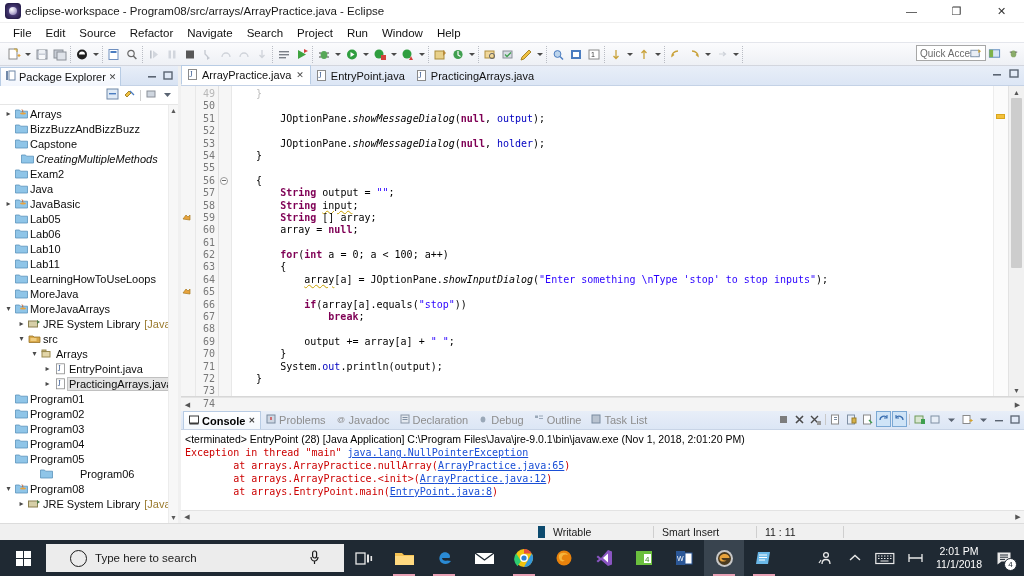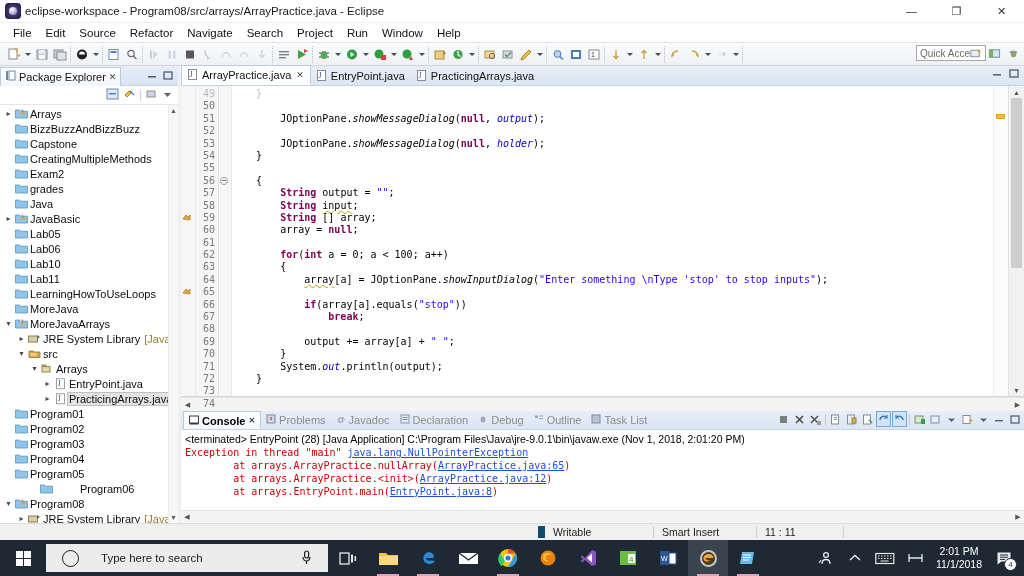--- a/index.html
+++ b/index.html
@@ -77,21 +77,21 @@
   .num-col{width:22px;background:#f6f6f6;border-right:1px solid #e0e0e0;flex:none;text-align:right;padding-top:2px;}
   .fold-col{width:12px;background:#f6f6f6;border-right:1px solid #e8e8e8;flex:none;padding-top:2px;}
   .code{flex:1;padding-top:2px;overflow:hidden;position:relative;background:#fff;}
   .ln{height:12.4px;line-height:12.4px;font-family:"DejaVu Sans Mono","Liberation Mono",monospace;font-size:10px;
     white-space:pre;color:#000;}
   .num-col .ln{color:#787878;padding-right:3px;}
   .marker-col .ln,.fold-col .ln{position:relative;}
   .k{color:#7f0055;font-weight:bold;}
   .s{color:#2a00ff;}
   .it{font-style:italic;color:#000;}
-  .fld{color:#0000c0;font-style:italic;}
+  .fld{color:#0000c0;}
   .sq{text-decoration:underline;text-decoration-style:wavy;text-decoration-color:#c8a000;}
   .warnmark{position:absolute;left:1px;top:1px;width:9px;height:9px;}
   .foldminus{position:absolute;left:1px;top:2px;width:8px;height:8px;border:1px solid #9a9a9a;border-radius:50%;
     background:#fff;box-sizing:border-box;}
   .foldminus:after{content:"";position:absolute;left:1px;top:2.5px;width:4px;height:1px;background:#6a6a6a;}
   .ed-scroll{width:15px;background:#f1f1f1;border-left:1px solid #e2e2e2;flex:none;display:flex;flex-direction:column;
     align-items:center;position:relative;}
   .ed-scroll .sarrow{font-size:7px;color:#555;height:12px;display:flex;align-items:center;}
   .ed-scroll .thumb{position:absolute;top:12px;left:2px;width:11px;height:170px;background:#cdcdcd;border-radius:1px;}
   .ovr{width:14px;background:#fbfbfb;flex:none;position:relative;border-left:1px solid #ededed;}
@@ -120,21 +120,21 @@
   .statusbar{height:16px;background:#f0f0f0;display:flex;align-items:center;flex:none;
     border-top:1px solid #dcdcdc;font-size:10.5px;color:#1a1a1a;}
   .st-cell{padding:0 8px;border-left:1px solid #cfcfcf;height:12px;line-height:12px;}
   .st-cell.first{border-left:none;}
 
   
   .taskbar{height:36px;background:#1f2933;display:flex;align-items:center;flex:none;position:relative;}
   .startbtn{width:46px;height:36px;display:flex;align-items:center;justify-content:center;}
   .winlogo{width:15px;height:15px;display:grid;grid-template-columns:7px 7px;grid-template-rows:7px 7px;gap:1px;}
   .winlogo i{background:#fff;display:block;}
-  .searchbox{width:250px;height:28px;background:#ececec;display:flex;align-items:center;padding:0 16px;gap:22px;}
+  .searchbox{width:250px;height:28px;background:#ececec;display:flex;align-items:center;padding:0 24px;gap:8px;}
   .scircle{width:15px;height:15px;border:1.6px solid #1c1c1c;border-radius:50%;flex:none;}
   .searchtxt{font-size:11.5px;color:#1c1c1c;flex:1;}
   .tbicon{width:40px;height:36px;display:flex;align-items:center;justify-content:center;position:relative;}
   .tbicon.run:after{content:"";position:absolute;bottom:0;left:9px;width:22px;height:2.5px;background:#e8a0b4;}
   .tbicon.active{background:#39444f;}
   .tray{margin-left:auto;display:flex;align-items:center;gap:0px;padding-right:4px;height:36px;}
   .trayico{width:30px;height:36px;display:flex;align-items:center;justify-content:center;color:#e8e8e8;font-size:12px;}
   .clock{color:#fff;font-size:10.5px;text-align:center;line-height:13px;padding:0 6px;}
   .notif{width:32px;height:36px;display:flex;align-items:center;justify-content:center;position:relative;}
   .badge{position:absolute;right:3px;bottom:5px;width:11px;height:11px;border-radius:50%;background:#fff;color:#1f2933;
@@ -489,46 +489,37 @@
             </div>
             <div class="row" style="padding-left: 3px;">
               <span class="arrow none"></span>
               <span class="tico">
                 <svg width="13" height="11" viewBox="0 0 13 11">
                   <path d="M0.5 2h4l1 1.2h7V10H0.5z" fill="#8fc5e8" stroke="#5a93bb" stroke-width="0.8"></path>
                 </svg>
               </span>
               <span class="lbl">Capstone</span>
             </div>
-            <div class="row" style="padding-left: 3px;">
+            <div class="row" style="padding-left: 9px; font-style: italic;">
               <span class="arrow none"></span>
               <span class="tico">
                 <svg width="13" height="11" viewBox="0 0 13 11">
                   <path d="M0.5 2h4l1 1.2h7V10H0.5z" fill="#8fc5e8" stroke="#5a93bb" stroke-width="0.8"></path>
                 </svg>
               </span>
               <span class="lbl">CreatingMultipleMethods</span>
             </div>
             <div class="row" style="padding-left: 3px;">
               <span class="arrow none"></span>
               <span class="tico">
                 <svg width="13" height="11" viewBox="0 0 13 11">
                   <path d="M0.5 2h4l1 1.2h7V10H0.5z" fill="#8fc5e8" stroke="#5a93bb" stroke-width="0.8"></path>
                 </svg>
               </span>
               <span class="lbl">Exam2</span>
-            </div>
-            <div class="row" style="padding-left: 3px;">
-              <span class="arrow none"></span>
-              <span class="tico">
-                <svg width="13" height="11" viewBox="0 0 13 11">
-                  <path d="M0.5 2h4l1 1.2h7V10H0.5z" fill="#8fc5e8" stroke="#5a93bb" stroke-width="0.8"></path>
-                </svg>
-              </span>
-              <span class="lbl">grades</span>
             </div>
             <div class="row" style="padding-left: 3px;">
               <span class="arrow none"></span>
               <span class="tico">
                 <svg width="13" height="11" viewBox="0 0 13 11">
                   <path d="M0.5 2h4l1 1.2h7V10H0.5z" fill="#8fc5e8" stroke="#5a93bb" stroke-width="0.8"></path>
                 </svg>
               </span>
               <span class="lbl">Java</span>
             </div>

